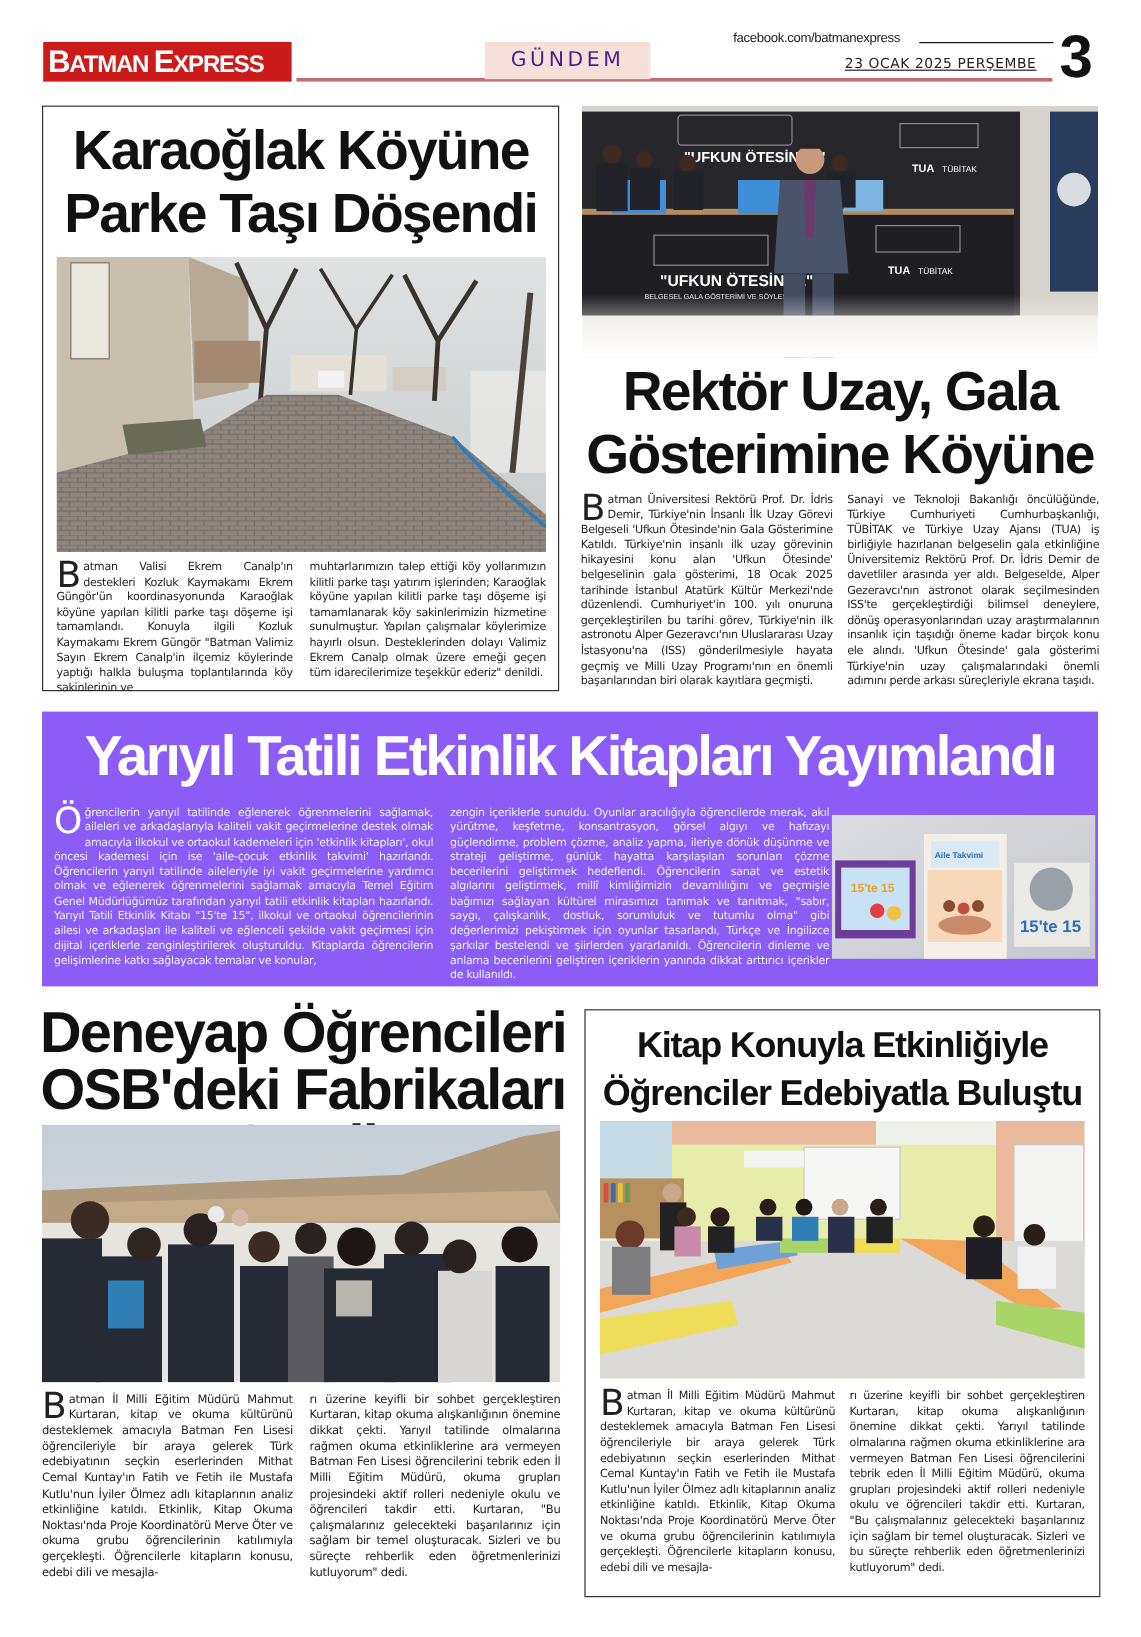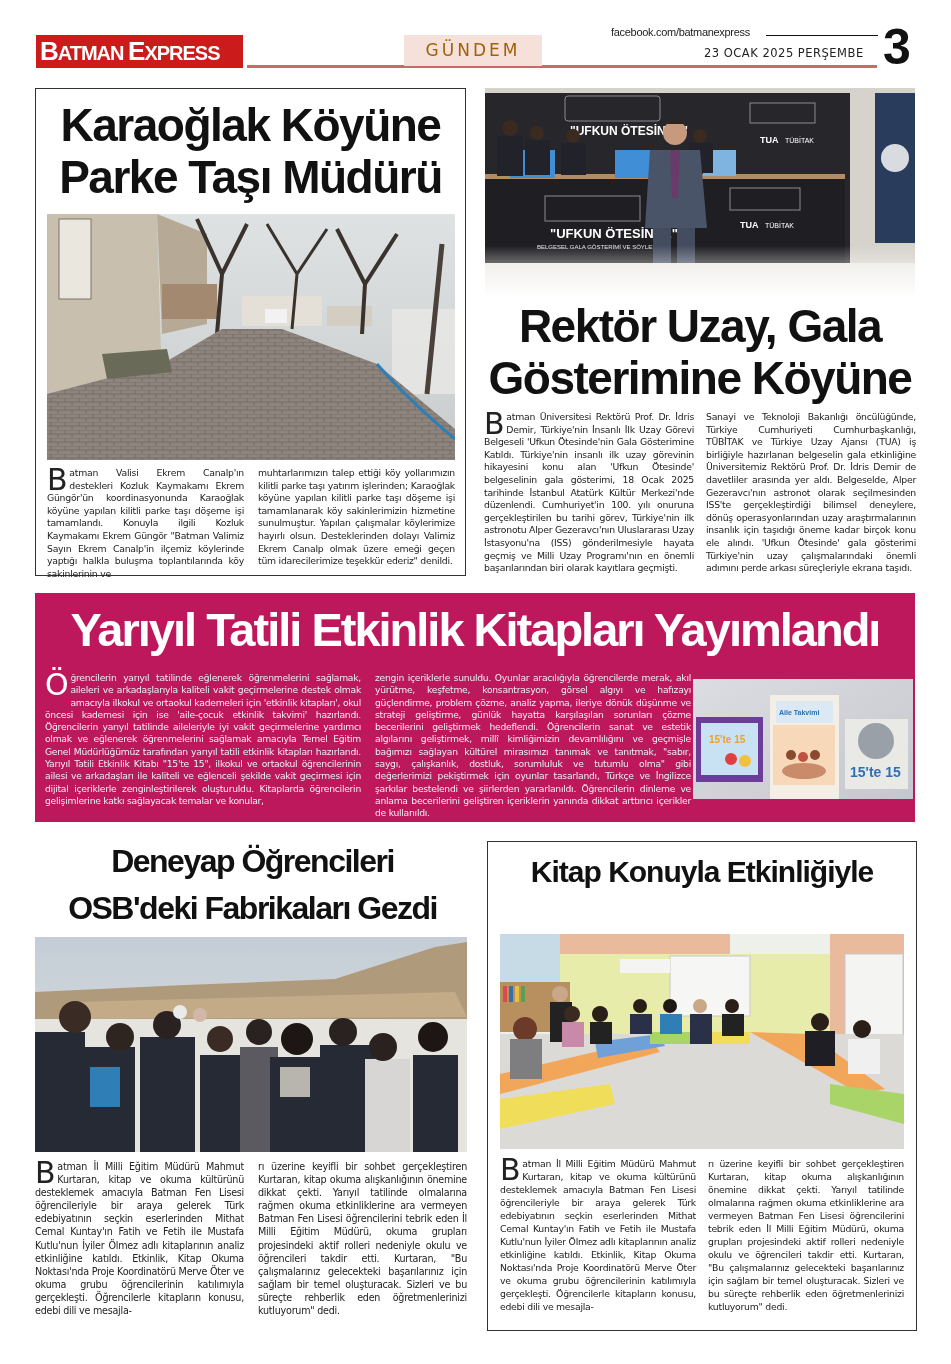--- a/index.html
+++ b/index.html
@@ -5,25 +5,25 @@
   * { box-sizing: border-box; margin: 0; padding: 0; }
   html, body { width: 951px; height: 1364px; background: #ffffff; overflow: hidden; }
   body { position: relative; font-family: "Liberation Sans", sans-serif; color: #1a1a1a; }
 
   
   .masthead { position: absolute; left: 36px; top: 35px; width: 207px; height: 33px; background: #cc1b1b; color: #fff;
     font-family: "Liberation Sans", sans-serif; font-weight: 700; font-size: 26px; letter-spacing: -1px; line-height: 33px;
     padding-left: 4px; transform-origin: left; white-space: nowrap; overflow: hidden; }
   .masthead span.sc { font-size: 20px; text-align: center; }
   .header-rule { position: absolute; left: 247px; top: 65px; width: 630px; height: 3px; background: #c96a6a; }
-  .section-tab { position: absolute; left: 404px; top: 35px; width: 138px; height: 31px; background: #f6e0da; color: #a16207;
+  .section-tab { position: absolute; left: 404px; top: 35px; width: 138px; height: 31px; background: #f6e0da; color: #4c1d95;
     font-family: "DejaVu Sans", sans-serif; font-size: 17px; letter-spacing: 3px; text-align: center; line-height: 31px; }
   .fb-link { position: absolute; left: 611px; top: 26px; font-size: 11px; color: #222; letter-spacing: -0.3px; text-align: center; }
   .fb-rule { position: absolute; left: 766px; top: 35px; width: 112px; height: 1px; background: #111; }
-  .date { position: absolute; left: 704px; top: 46px; font-family: "DejaVu Sans", sans-serif; font-size: 11.5px; color: #222; letter-spacing: 0.5px; }
+  .date { position: absolute; left: 704px; top: 46px; font-family: "DejaVu Sans", sans-serif; font-size: 11.5px; color: #222; letter-spacing: 0.5px; text-decoration: underline; }
   .page-num { position: absolute; left: 883px; top: 22px; font-size: 50px; font-weight: 700; color: #111; line-height: 50px; letter-spacing: -2px; }
 
   
   .box { position: absolute; border: 1.5px solid #333; background: #fff; }
   .headline { font-family: "Liberation Sans", sans-serif; font-weight: 700; color: #111; text-align: center; letter-spacing: -1.5px; }
   .photo { position: absolute; overflow: hidden; }
   .cols { position: absolute; display: flex; gap: 14px; }
   .col { flex: 1; font-family: "DejaVu Sans", sans-serif; font-size: 9.3px; line-height: 12.6px; text-align: justify; color: #222; letter-spacing: -0.25px; }
   .dropcap { float: left; font-size: 30px; line-height: 24px; font-weight: 400; margin-right: 2px; margin-top: 1px; font-family: "DejaVu Sans", sans-serif; }
 
@@ -32,28 +32,28 @@
   #a1 .headline { position: absolute; left: 0; top: 10px; width: 100%; font-size: 46px; line-height: 52px; }
   #a1 .photo { left: 11px; top: 125px; width: 408px; height: 246px; }
   #a1 .cols { left: 11px; top: 378px; width: 408px; }
 
   
   #a2-photo { left: 485px; top: 88px; width: 430px; height: 210px; }
   #a2-head { position: absolute; left: 482px; top: 300px; width: 436px; font-size: 46px; line-height: 52px; }
   #a2-cols { left: 484px; top: 411px; width: 432px; gap: 12px; }
 
   
-  #a3 { position: absolute; left: 35px; top: 593px; width: 880px; height: 229px; background: #be185d; }
+  #a3 { position: absolute; left: 35px; top: 593px; width: 880px; height: 229px; background: #8b5cf6; }
   #a3 .headline { position: absolute; left: 0; top: 6px; width: 100%; color: #fff; font-size: 47px; line-height: 62px; letter-spacing: -2px; }
   #a3 .cols { left: 10px; top: 79px; width: 646px; gap: 14px; }
   #a3 .col { color: #e8f0f4; font-size: 9.2px; line-height: 12.3px; }
   #a3 .dropcap { color: #fff; }
 
   
-  #a4-head { position: absolute; left: 30px; top: 838px; width: 445px; font-size: 32px; line-height: 47px; }
+  #a4-head { position: absolute; left: 30px; top: 838px; width: 445px; font-size: 48px; line-height: 47px; }
   #a4-photo { left: 35px; top: 937px; width: 432px; height: 215px; }
   #a4-cols { left: 35px; top: 1160px; width: 432px; gap: 14px; }
   #a4-cols .col { font-size: 9.6px; line-height: 13.1px; }
 
   
   #a5 { left: 487px; top: 841px; width: 430px; height: 490px; }
   #a5 .headline { position: absolute; left: 0; top: 10px; width: 100%; font-size: 30px; line-height: 40px; letter-spacing: -1px; }
   #a5 .photo { left: 12px; top: 92px; width: 404px; height: 215px; }
   #a5 .cols { left: 12px; top: 315px; width: 404px; gap: 12px; }
   #a5 .col { font-size: 9.3px; line-height: 13px; }
@@ -65,21 +65,21 @@
 <div class="header-rule"></div>
 <div class="section-tab">GÜNDEM</div>
 <div class="fb-link">facebook.com/batmanexpress</div>
 <div class="fb-rule"></div>
 <div class="date">23 OCAK 2025 PERŞEMBE</div>
 <div class="page-num">3</div>
 
 <div class="box" id="a1">
   <div class="headline">
     <div>Karaoğlak Köyüne</div>
-    <div>Parke Taşı Müdürü</div>
+    <div>Parke Taşı Döşendi</div>
   </div>
   <div class="photo">
     <svg width="408" height="246" viewBox="0 0 408 246">
       <defs>
         <linearGradient id="sky1" x1="0" y1="0" x2="0" y2="1">
             <stop offset="0" stop-color="#dfe2e3"></stop>
             <stop offset="1" stop-color="#c9cccc"></stop>
           </linearGradient>
         <pattern id="brick" width="14" height="8" patternUnits="userSpaceOnUse">
             <rect width="14" height="8" fill="#8e857e"></rect>
@@ -249,20 +249,21 @@
   </svg>
 </div>
 <div class="cols" id="a4-cols">
   <div class="col"><span class="dropcap">B</span><span>atman İl Milli Eğitim Müdürü Mahmut Kurtaran, kitap ve okuma kültürünü desteklemek amacıyla Batman Fen Lisesi öğrencileriyle bir araya gelerek Türk edebiyatının seçkin eserlerinden Mithat Cemal Kuntay'ın Fatih ve Fetih ile Mustafa Kutlu'nun İyiler Ölmez adlı kitaplarının analiz etkinliğine katıldı. Etkinlik, Kitap Okuma Noktası'nda Proje Koordinatörü Merve Öter ve okuma grubu öğrencilerinin katılımıyla gerçekleşti. Öğrencilerle kitapların konusu, edebi dili ve mesajla-</span></div>
   <div class="col"><span>rı üzerine keyifli bir sohbet gerçekleştiren Kurtaran, kitap okuma alışkanlığının önemine dikkat çekti. Yarıyıl tatilinde olmalarına rağmen okuma etkinliklerine ara vermeyen Batman Fen Lisesi öğrencilerini tebrik eden İl Milli Eğitim Müdürü, okuma grupları projesindeki aktif rolleri nedeniyle okulu ve öğrencileri takdir etti. Kurtaran, "Bu çalışmalarınız gelecekteki başarılarınız için sağlam bir temel oluşturacak. Sizleri ve bu süreçte rehberlik eden öğretmenlerinizi kutluyorum" dedi.</span></div>
 </div>
 
 <div class="box" id="a5">
   <div class="headline">
     <div>Kitap Konuyla Etkinliğiyle</div>
+    <div>Öğrenciler Edebiyatla Buluştu</div>
   </div>
   <div class="photo">
     <svg width="404" height="215" viewBox="0 0 404 215">
       <rect width="404" height="215" fill="#eef0ea"></rect>
       <rect x="0" y="0" width="60" height="75" fill="#c6dbe6"></rect>
       <rect x="60" y="0" width="170" height="20" fill="#e9bb9c"></rect>
       <rect x="60" y="20" width="270" height="80" fill="#e8ecaa"></rect>
       <rect x="330" y="0" width="74" height="110" fill="#e9bb9c"></rect>
       <rect x="170" y="22" width="80" height="60" fill="#f6f6f4" stroke="#c8c8c8"></rect>
       <rect x="120" y="25" width="50" height="14" fill="#f4f4f2"></rect>

